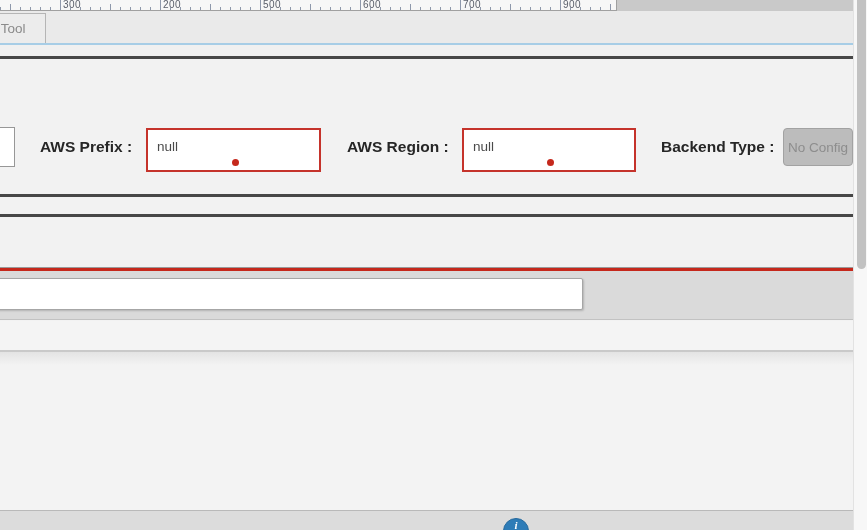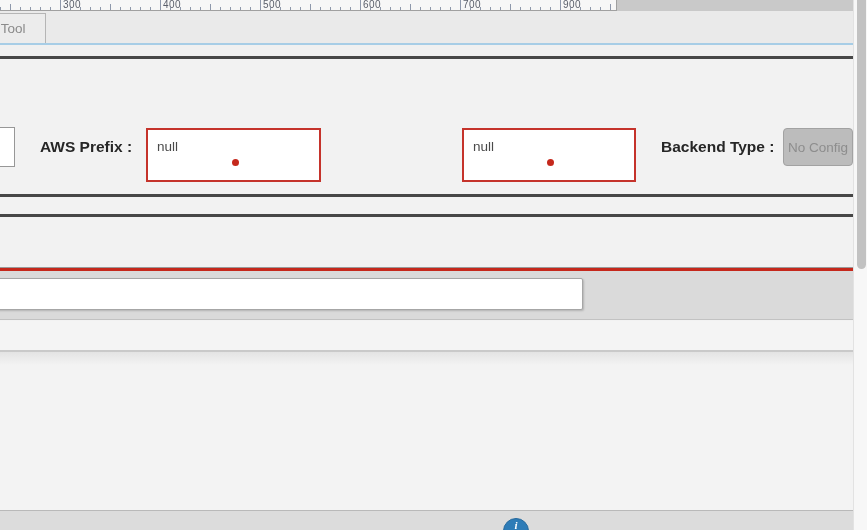--- a/index.html
+++ b/index.html
@@ -63,21 +63,21 @@
   }
 
   
   #fields-row { left:0; top:127px; width:853px; height:40px; }
   .field-label {
     position:absolute; top:0; height:40px; line-height:40px;
     font-weight:bold; font-size:15.5px; color:#262626;
     white-space:nowrap;
   }
   .err-input {
-    position:absolute; top:1px; height:54px;
+    position:absolute; top:1px; height:44px;
     background:#ffffff;
     border:2px solid #c5332b;
     font-size:13.5px; color:#4a4a4a;
     padding:0 0 0 9px;
     font-family:"Liberation Sans", sans-serif;
   }
   .err-dot {
     position:absolute; width:7px; height:7px; border-radius:50%;
     background:#c5281c;
   }
@@ -159,21 +159,21 @@
     <div class="tick minor" style="left: 70px;"></div>
     <div class="tick minor" style="left: 80px;"></div>
     <div class="tick minor" style="left: 90px;"></div>
     <div class="tick minor" style="left: 100px;"></div>
     <div class="tick mid" style="left: 110px;"></div>
     <div class="tick minor" style="left: 120px;"></div>
     <div class="tick minor" style="left: 130px;"></div>
     <div class="tick minor" style="left: 140px;"></div>
     <div class="tick minor" style="left: 150px;"></div>
     <div class="tick major" style="left: 160px;"></div>
-    <span class="tick-label" style="left: 163px;">400</span>
+    <span class="tick-label" style="left: 163px;">200</span>
     <div class="tick minor" style="left: 170px;"></div>
     <div class="tick minor" style="left: 180px;"></div>
     <div class="tick minor" style="left: 190px;"></div>
     <div class="tick minor" style="left: 200px;"></div>
     <div class="tick mid" style="left: 210px;"></div>
     <div class="tick minor" style="left: 220px;"></div>
     <div class="tick minor" style="left: 230px;"></div>
     <div class="tick minor" style="left: 240px;"></div>
     <div class="tick minor" style="left: 250px;"></div>
     <div class="tick major" style="left: 260px;"></div>
@@ -231,20 +231,21 @@
 
 <div id="fields-row" class="abs">
   <div id="left-cut-input" class="abs"></div>
 
   <div class="field-label" style="left:40px;">AWS Prefix :</div>
   <div class="err-input" style="left:146px; width:175px; line-height:34px;">
     <span>null</span>
     <span class="err-dot" style="left:84px; top:29px;"></span>
   </div>
 
+  <div class="field-label" style="left:347px;">AWS Region :</div>
   <div class="err-input" style="left:462px; width:174px; line-height:34px;">
     <span>null</span>
     <span class="err-dot" style="left:83px; top:29px;"></span>
   </div>
 
   <div class="field-label" style="left:661px;">Backend Type :</div>
   <div id="backend-chip" class="abs">
     <span>No Config</span>
   </div>
 </div>

